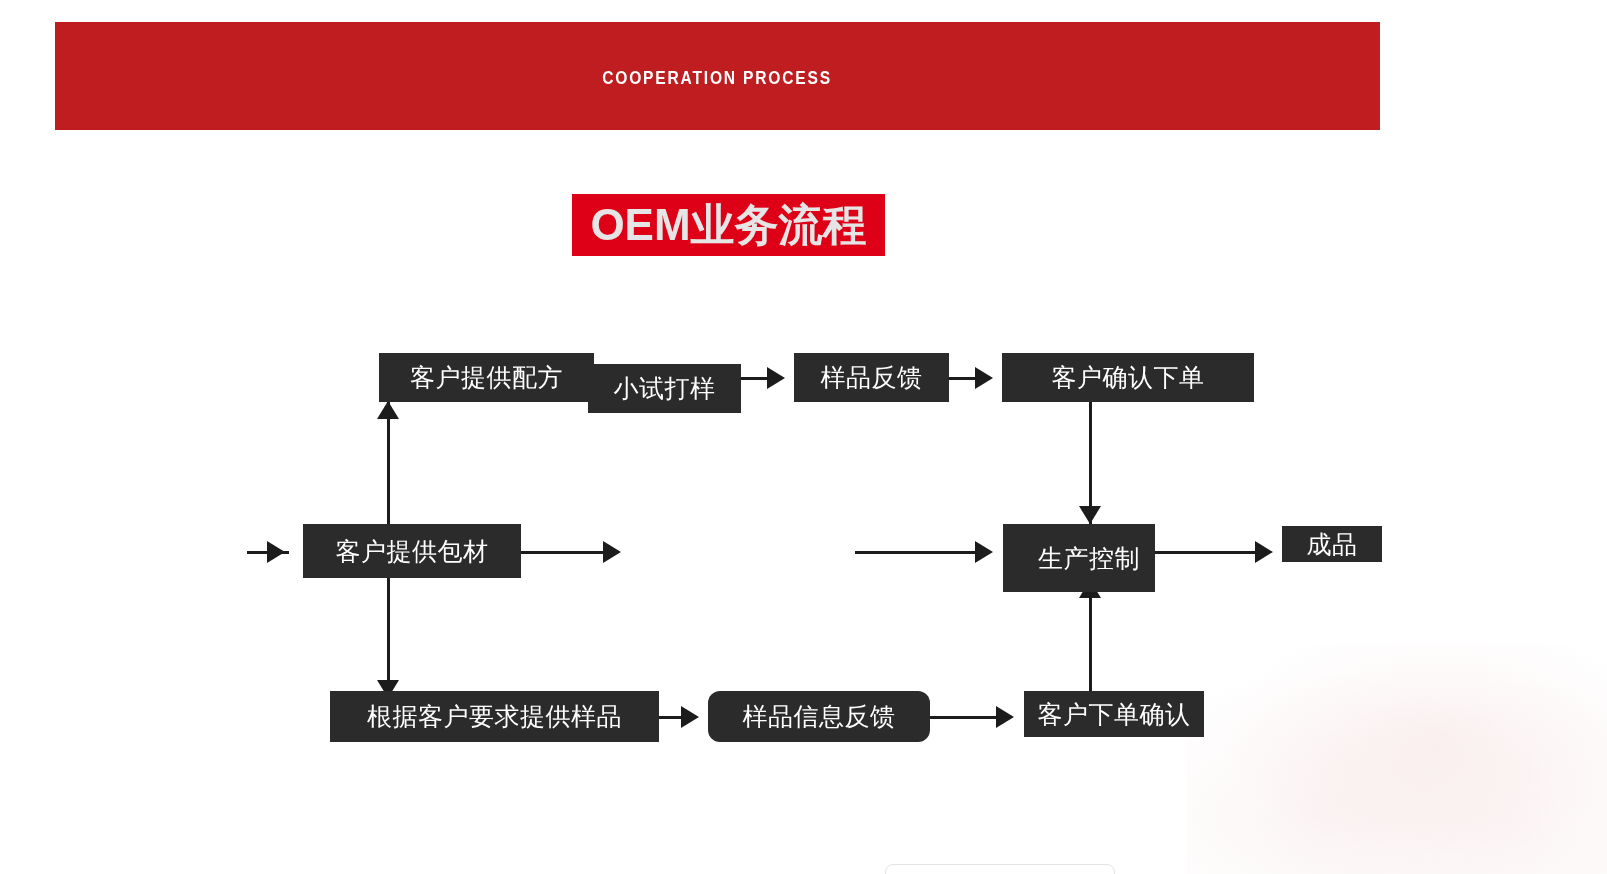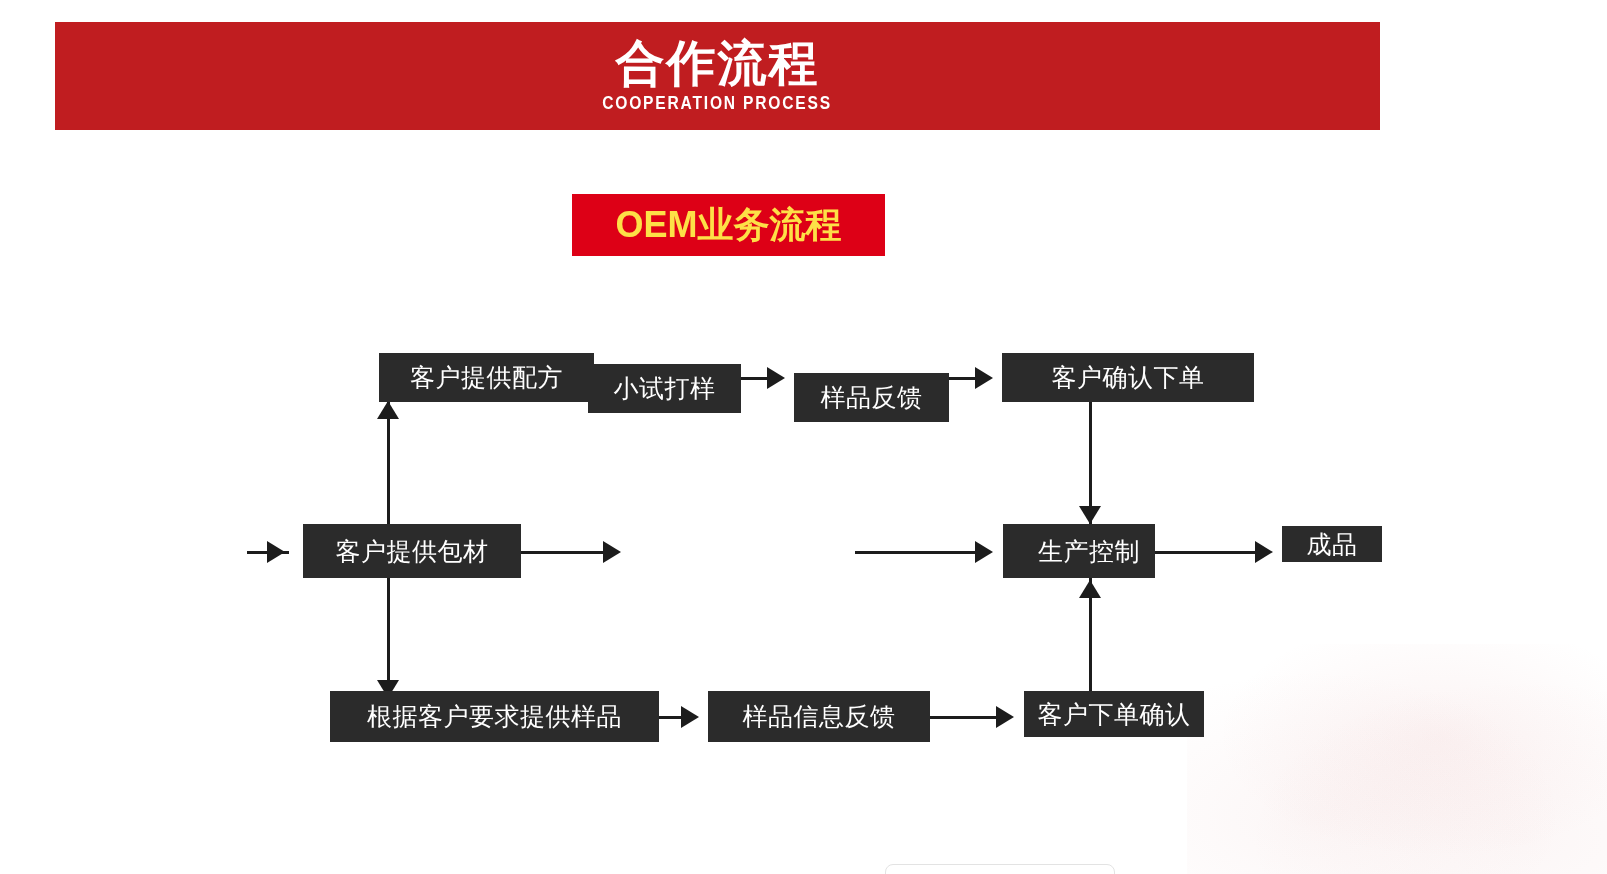--- a/index.html
+++ b/index.html
@@ -80,22 +80,22 @@
     left: 572px;
     top: 194px;
     width: 313px;
     height: 62px;
     background: #dd0016;
     display: flex;
     align-items: center;
     justify-content: center;
   }
   .section-title span {
-    color: #fde047;
-    font-size: 36px;
+    color: #e5e5e5;
+    font-size: 44px;
     font-weight: bold;
     letter-spacing: 0px;
     white-space: nowrap;
   }
 
   
   .node {
     position: absolute;
     background: #2b2b2b;
     color: #ffffff;
@@ -140,21 +140,20 @@
     border-right: 11px solid transparent;
     border-bottom: 18px solid #1c1c1c;
   }
 </style>
 </head>
 <body>
 
 <div id="page">
 
   <div class="banner">
-    <div class="banner-title">合作流程</div>
     <div class="banner-sub">COOPERATION PROCESS</div>
   </div>
 
   <div class="section-title">
     <span>OEM业务流程</span>
   </div>
 
   <div class="conn h" style="left:552px; top:377px; width:36px;"></div>
   <div class="arrow right" style="left:576px; top:367px;"></div>
 
@@ -185,27 +184,27 @@
   <div class="conn v" style="left:387px; top:402px; height:296px;"></div>
   <div class="arrow up" style="left:377px; top:401px;"></div>
   <div class="arrow down" style="left:377px; top:680px;"></div>
 
   <div class="conn v" style="left:1089px; top:402px; height:296px;"></div>
   <div class="arrow down" style="left:1079px; top:506px;"></div>
   <div class="arrow up" style="left:1079px; top:580px;"></div>
 
   <div class="node" style="left:337px; top:353px; width:215px; height:49px;margin-left:42px;">客户提供配方</div>
   <div class="node" style="left:588px; top:364px; width:153px; height:49px;">小试打样</div>
-  <div class="node" style="left:794px; top:353px; width:155px; height:49px;margin-top:20px;">样品反馈</div>
+  <div class="node" style="left:794px; top:353px; width:155px; height:49px;">样品反馈</div>
   <div class="node" style="left:1002px; top:353px; width:252px; height:49px;">客户确认下单</div>
 
   <div class="node" style="left:303px; top:524px; width:218px; height:54px;">客户提供包材</div>
-  <div class="node" style="left:1003px; top:524px; width:152px; height:54px;padding-left:20px;">生产控制</div>
+  <div class="node" style="left:1003px; top:524px; width:152px; height:68px;padding-left:20px;">生产控制</div>
   <div class="node" style="left:1282px; top:526px; width:100px; height:36px;">成品</div>
 
   <div class="node" style="left:330px; top:691px; width:329px; height:51px;">根据客户要求提供样品</div>
-  <div class="node" style="left:708px; top:691px; width:222px; height:51px;">样品信息反馈</div>
+  <div class="node" style="left:708px; top:691px; width:222px; height:51px;border-radius:12px;">样品信息反馈</div>
   <div class="node" style="left:1024px; top:691px; width:180px; height:46px;">客户下单确认</div>
 
   <div class="watermark"></div>
   <div class="bottom-card"></div>
 
 </div>
 
 </body></html>

